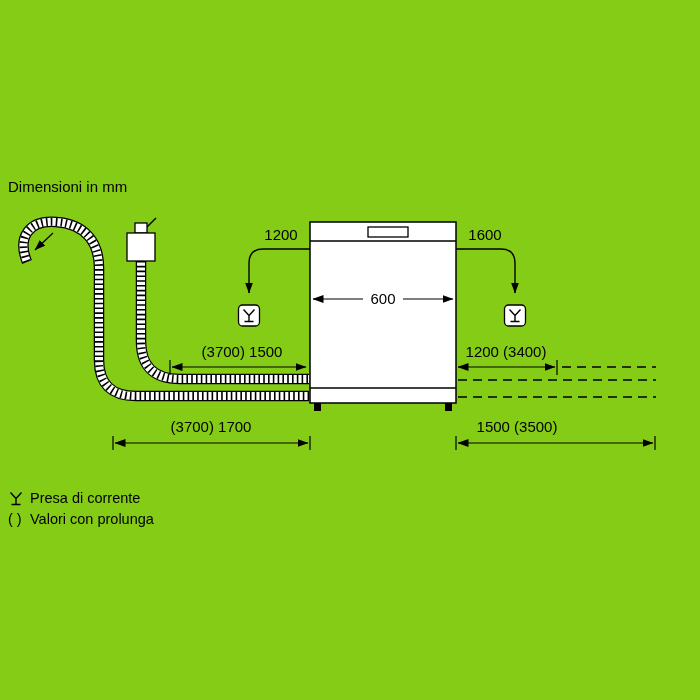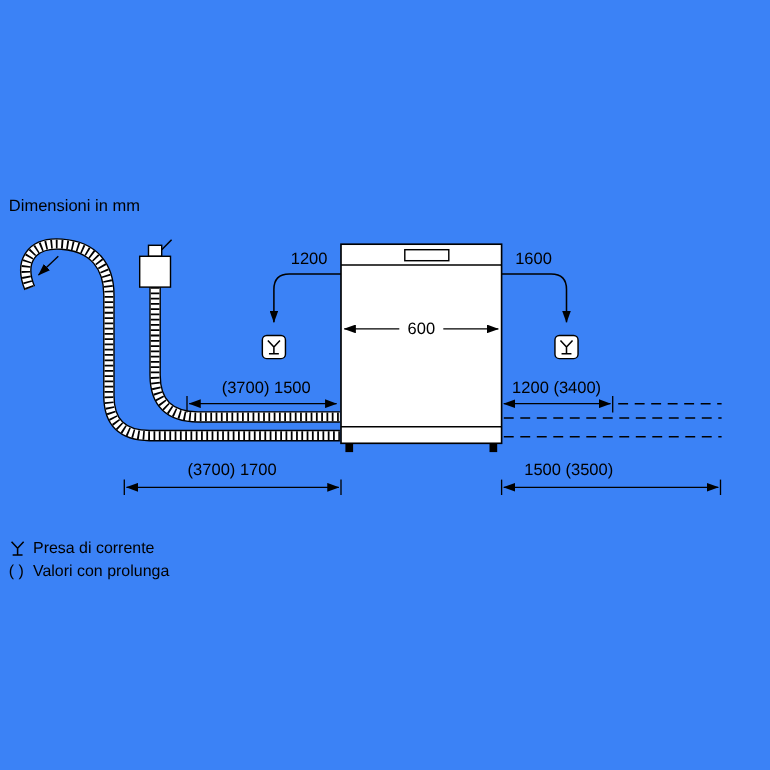--- a/index.html
+++ b/index.html
@@ -1,20 +1,20 @@
 <!DOCTYPE html>
 <html><head>
 <meta charset="utf-8">
 <style>
   html, body { margin: 0; padding: 0; background: #ffffff; }
   .canvas {
     position: relative;
     width: 700px;
     height: 700px;
-    background: #3b82f6;
+    background: #84cc16;
     font-family: "Liberation Sans", sans-serif;
   }
   svg text {
     font-family: "Liberation Sans", sans-serif;
     fill: #000000;
   }
   .t-title  { font-size: 15px; }
   .t-dim    { font-size: 15px; }
   .t-legend { font-size: 14.5px; }
   .ln       { stroke: #000; stroke-width: 1.2px; fill: none; }

